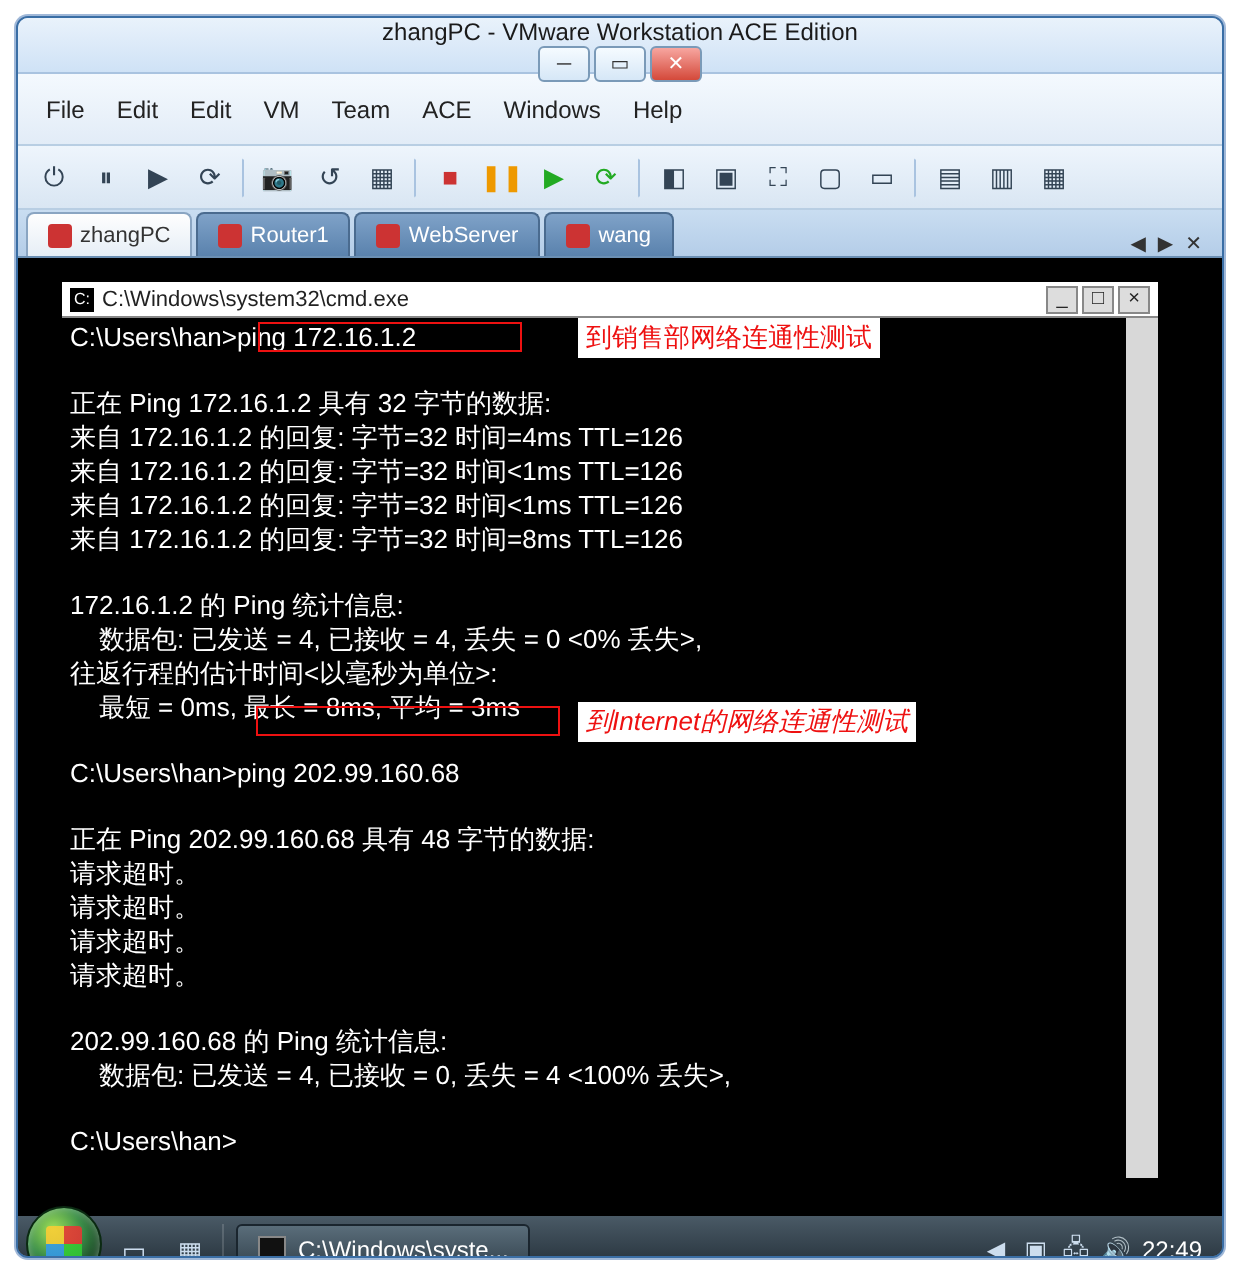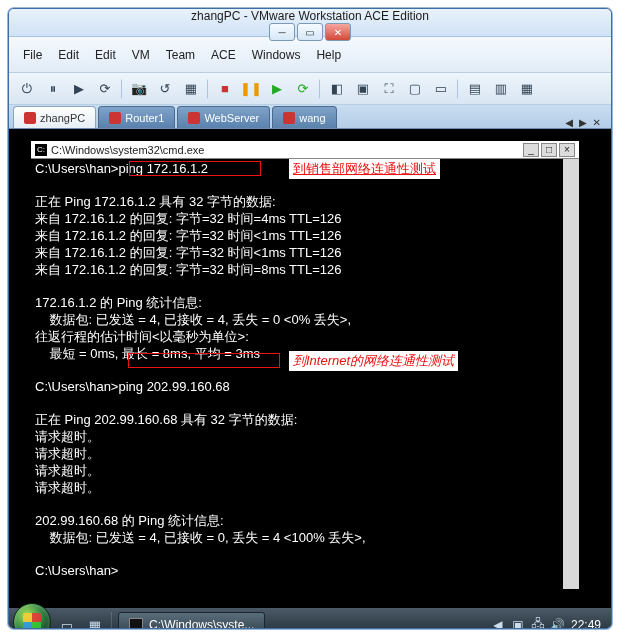--- a/index.html
+++ b/index.html
@@ -162,33 +162,33 @@
 <span>来自 172.16.1.2 的回复: 字节=32 时间&lt;1ms TTL=126</span>
 <span>来自 172.16.1.2 的回复: 字节=32 时间=8ms TTL=126</span>
 
 <span>172.16.1.2 的 Ping 统计信息:</span>
 <span>    数据包: 已发送 = 4, 已接收 = 4, 丢失 = 0 &lt;0% 丢失&gt;,</span>
 <span>往返行程的估计时间&lt;以毫秒为单位&gt;:</span>
 <span>    最短 = 0ms, 最长 = 8ms, 平均 = 3ms</span>
 
 <span>C:\Users\han&gt;</span><span>ping 202.99.160.68</span>
 
-<span>正在 Ping 202.99.160.68 具有 32 字节的数据:</span>
+<span>正在 Ping 202.99.160.68 具有 48 字节的数据:</span>
 <span>请求超时。</span>
 <span>请求超时。</span>
 <span>请求超时。</span>
 <span>请求超时。</span>
 
 <span>202.99.160.68 的 Ping 统计信息:</span>
 <span>    数据包: 已发送 = 4, 已接收 = 0, 丢失 = 4 &lt;100% 丢失&gt;,</span>
 
 <span>C:\Users\han&gt;</span></div>
 
         <div class="hl-box" style="left:98px; top:2px; width:132px; height:15px;"></div>
-        <div class="hl-label" style="left:258px; top:0px;text-decoration:underline;">到销售部网络连通性测试</div>
+        <div class="hl-label" style="left:258px; top:0px;">到销售部网络连通性测试</div>
 
         <div class="hl-box" style="left:97px; top:194px; width:152px; height:15px;"></div>
         <div class="hl-label" style="left:258px; top:192px;font-style:italic;">到Internet的网络连通性测试</div>
       </div>
     </div>
 
     <div class="taskbar">
       <div class="startorb"></div>
       <div class="qlbtn">▭</div>
       <div class="qlbtn">▦</div>

